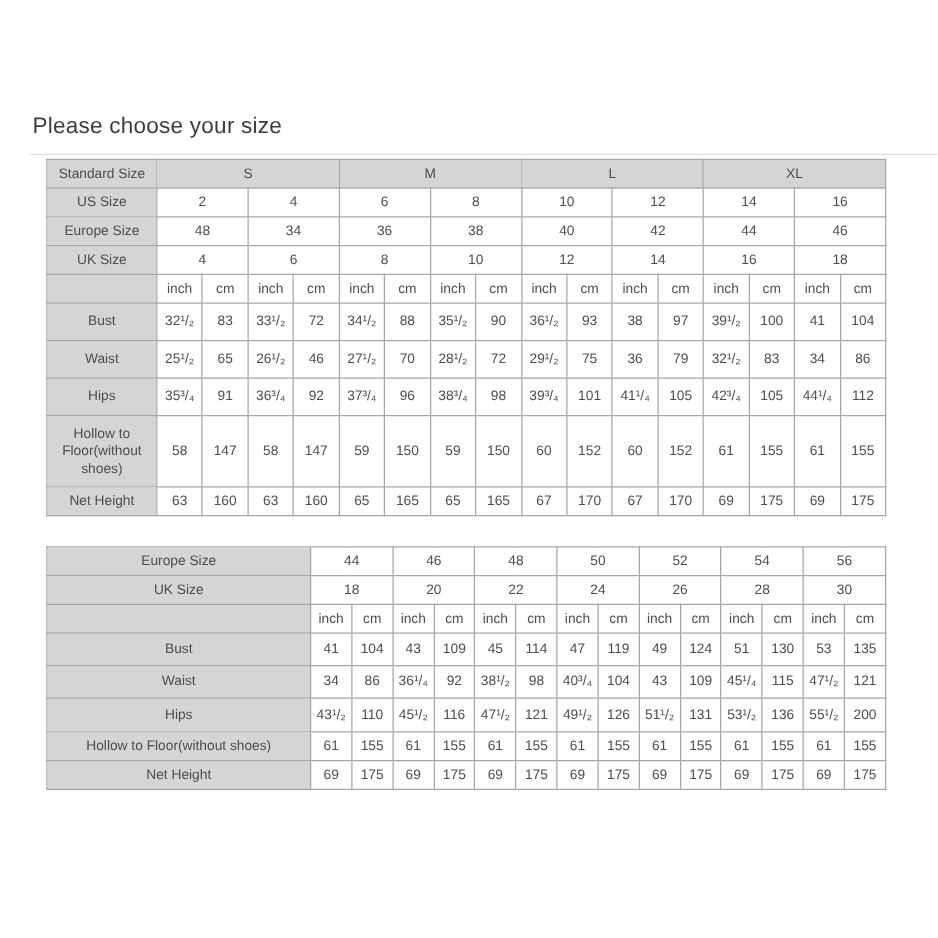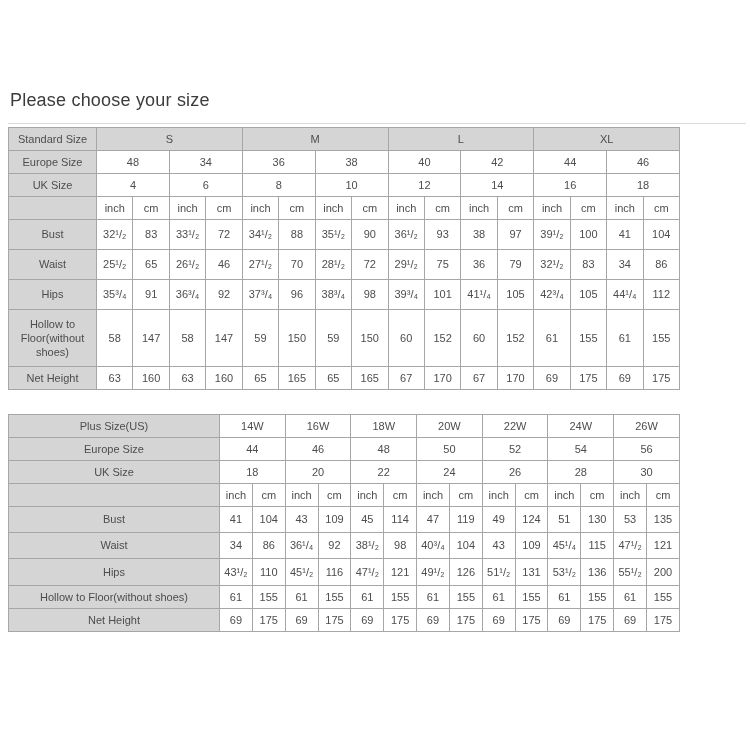--- a/index.html
+++ b/index.html
@@ -3,36 +3,37 @@
 <meta charset="utf-8">
 <style>
   * { box-sizing: border-box; }
   html, body {
     margin: 0; padding: 0;
     width: 750px; height: 750px;
     background: #ffffff;
     font-family: "Liberation Sans", "DejaVu Sans", sans-serif;
     overflow: hidden;
   }
-  .page { padding: 0 8px; }
+  .page { padding: 0 24px; }
   .title {
     margin: 90px 0 12px 2px;
     font-size: 18px;
     color: var(--text-dark, #3c3c3c);
     letter-spacing: 0.2px;
   }
   .rule {
     border-top: 1px solid #dcdcdc;
     margin: 0 0 3px 0;
     width: 738px;
   }
   table.size-table {
     border-collapse: collapse;
     table-layout: fixed;
     width: 672px;
+    margin-left: 13px;
   }
   table.size-table td {
     border: 1px solid var(--border, #a6a6a6);
     text-align: center;
     vertical-align: middle;
     font-size: 11px;
     line-height: 1.3;
     color: var(--text, #4d4d4d);
     padding: 2px 1px;
     height: 23px;
@@ -69,20 +70,31 @@
         <col>
         <col>
       </colgroup>
       <tbody id="t1-body">
         <tr>
           <td class="label">Standard Size</td>
           <td colspan="4" class="group">S</td>
           <td colspan="4" class="group">M</td>
           <td colspan="4" class="group">L</td>
           <td colspan="4" class="group">XL</td>
+        </tr>
+        <tr>
+          <td class="label">US Size</td>
+          <td colspan="2">2</td>
+          <td colspan="2">4</td>
+          <td colspan="2">6</td>
+          <td colspan="2">8</td>
+          <td colspan="2">10</td>
+          <td colspan="2">12</td>
+          <td colspan="2">14</td>
+          <td colspan="2">16</td>
         </tr>
         <tr>
           <td class="label">Europe Size</td>
           <td colspan="2">48</td>
           <td colspan="2">34</td>
           <td colspan="2">36</td>
           <td colspan="2">38</td>
           <td colspan="2">40</td>
           <td colspan="2">42</td>
           <td colspan="2">44</td>
@@ -229,30 +241,20 @@
         <col>
         <col>
         <col>
         <col>
         <col>
         <col>
         <col>
       </colgroup>
       <tbody id="t2-body">
         <tr>
-          <td class="label">Plus Size(US)</td>
-          <td colspan="2">14W</td>
-          <td colspan="2">16W</td>
-          <td colspan="2">18W</td>
-          <td colspan="2">20W</td>
-          <td colspan="2">22W</td>
-          <td colspan="2">24W</td>
-          <td colspan="2">26W</td>
-        </tr>
-        <tr>
           <td class="label">Europe Size</td>
           <td colspan="2">44</td>
           <td colspan="2">46</td>
           <td colspan="2">48</td>
           <td colspan="2">50</td>
           <td colspan="2">52</td>
           <td colspan="2">54</td>
           <td colspan="2">56</td>
         </tr>
         <tr>

